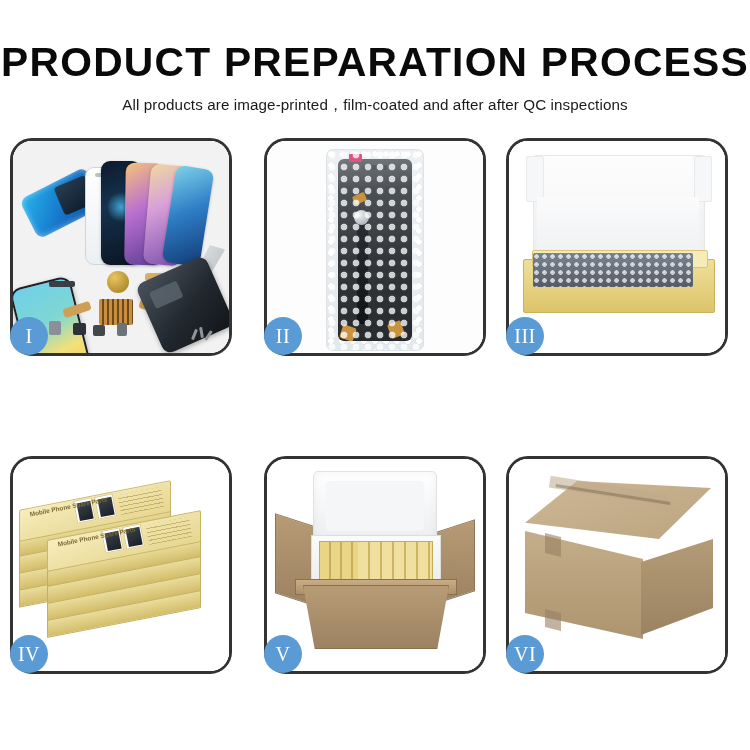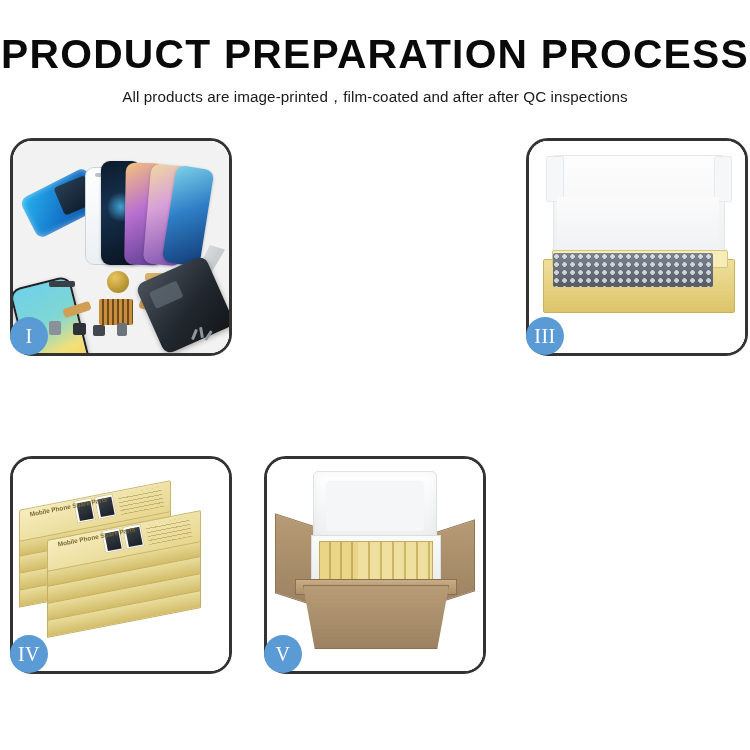--- a/index.html
+++ b/index.html
@@ -5,21 +5,21 @@
 <style>
   html,body{margin:0;padding:0;}
   body{
     width:750px;height:750px;background:#ffffff;
     font-family:"Liberation Sans",sans-serif;
     overflow:hidden;position:relative;
   }
   .page{position:relative;width:750px;height:750px;}
 
   
-  .header{position:absolute;left:0;top:0;width:750px;text-align:center;}
+  .header{position:absolute;left:0;top:8px;width:750px;text-align:center;}
   .title{
     font-size:40px;font-weight:bold;color:#0a0a0a;
     letter-spacing:1.2px;line-height:1;
     margin-top:34px;transform:scaleX(1.02);
     font-family:"Liberation Sans",sans-serif;
   }
   .subtitle{
     font-size:15.2px;color:#1a1a1a;margin-top:13px;
     letter-spacing:.1px;white-space:nowrap;
     font-family:"Liberation Sans",sans-serif;
@@ -33,21 +33,21 @@
     position:absolute;top:0;width:222px;height:218px;
     border:3.2px solid #333333;border-radius:22px;
     background:#ffffff;box-sizing:border-box;overflow:visible;
   }
   .card .inner{
     position:absolute;inset:0;border-radius:19px;overflow:hidden;
     background:#ffffff;
   }
   .c1{left:0;}
   .c2{left:254px;}
-  .c3{left:516px;}
+  .c3{left:496px;}
 
   
   .badge{
     position:absolute;left:-3px;bottom:-2px;
     width:38px;height:38px;border-radius:50%;
     background:#5b9bd5;color:#ffffff;
     font-family:"Liberation Serif",serif;
     font-size:20px;letter-spacing:.5px;
     display:flex;align-items:center;justify-content:center;
     z-index:6;
@@ -402,20 +402,37 @@
             <div class="screws">
                 <i></i>
                 <i></i>
                 <i></i>
               </div>
           </div>
         </div>
         <div class="badge">I</div>
       </div>
 
+      <div class="card c2">
+        <div class="inner">
+          <div class="p2">
+            <div class="bubblebag">
+              <div class="lcd-dark"></div>
+              <div class="flex"></div>
+              <div class="flexdot"></div>
+              <div class="tag"></div>
+              <div class="gold1"></div>
+              <div class="gold2"></div>
+              <div class="gold3"></div>
+              <div class="bubble-overlay"></div>
+            </div>
+          </div>
+        </div>
+        <div class="badge">II</div>
+      </div>
 
       <div class="card c3">
         <div class="inner">
           <div class="p3">
             <div class="lid"></div>
             <div class="foam"></div>
             <div class="boxbase"></div>
             <div class="bwrap"></div>
           </div>
         </div>
@@ -473,15 +490,29 @@
             <div class="foamlid"></div>
             <div class="foambox"></div>
             <div class="ybars"></div>
             <div class="cartonrim"></div>
             <div class="cartonbody"></div>
           </div>
         </div>
         <div class="badge">V</div>
       </div>
 
+      <div class="card c3">
+        <div class="inner">
+          <div class="p6">
+            <div class="ctn-top"></div>
+            <div class="ctn-front"></div>
+            <div class="ctn-side"></div>
+            <div class="tape"></div>
+            <div class="tapeseam"></div>
+            <div class="tab1"></div>
+            <div class="tab2"></div>
+          </div>
+        </div>
+        <div class="badge">VI</div>
+      </div>
     </div>
   </div>
 </div>
 
 </body></html>

